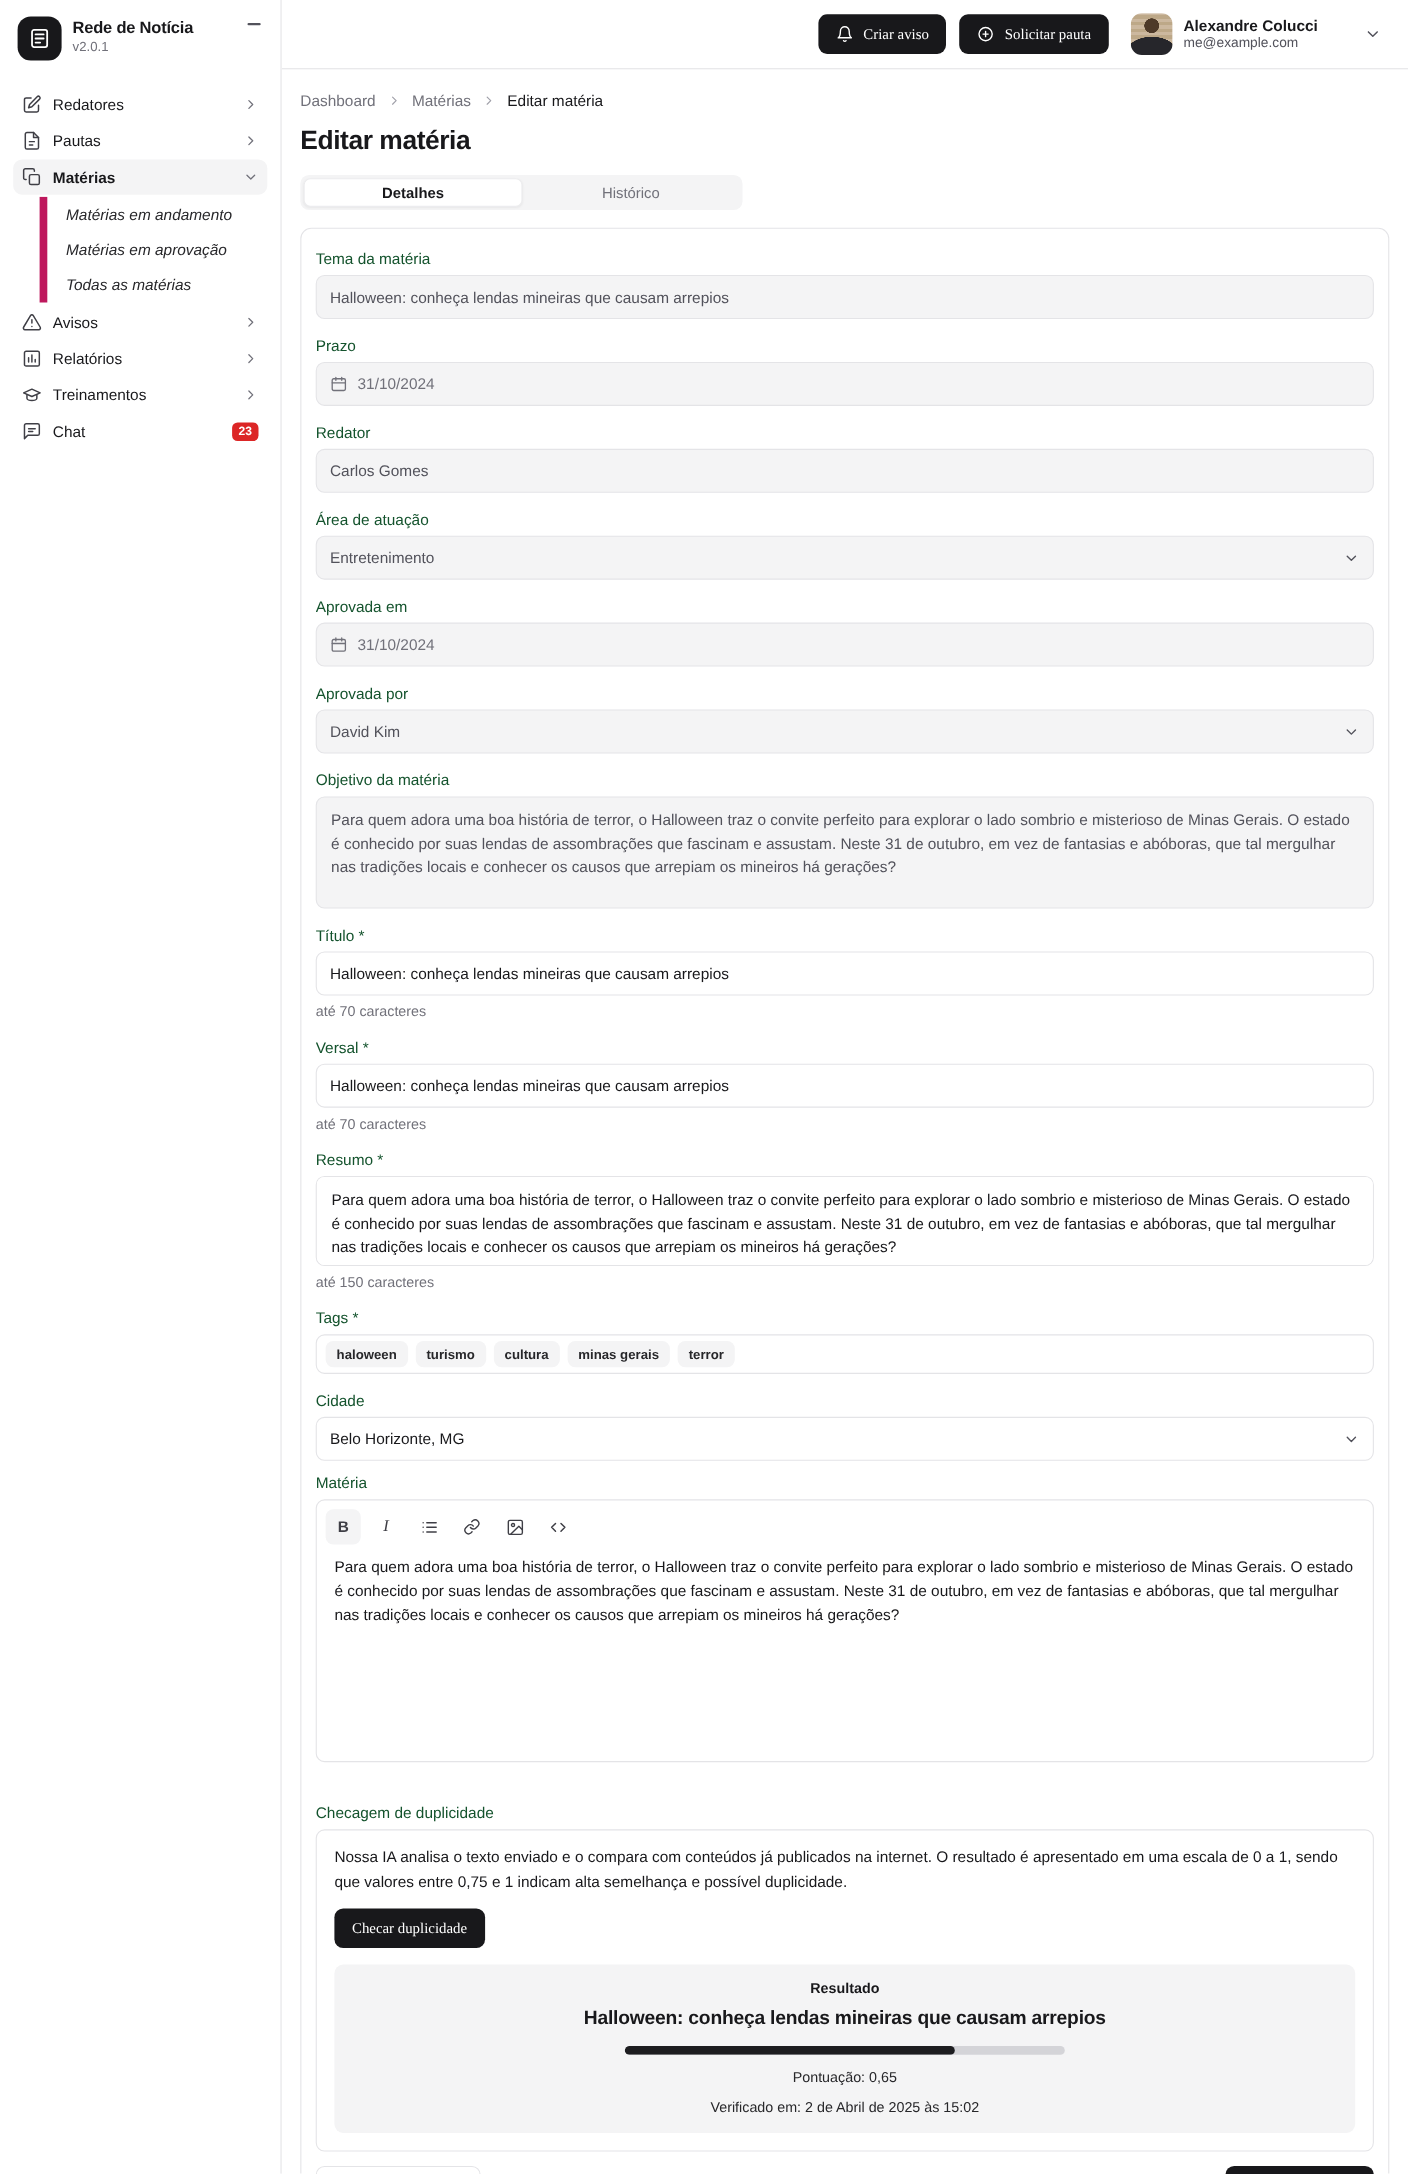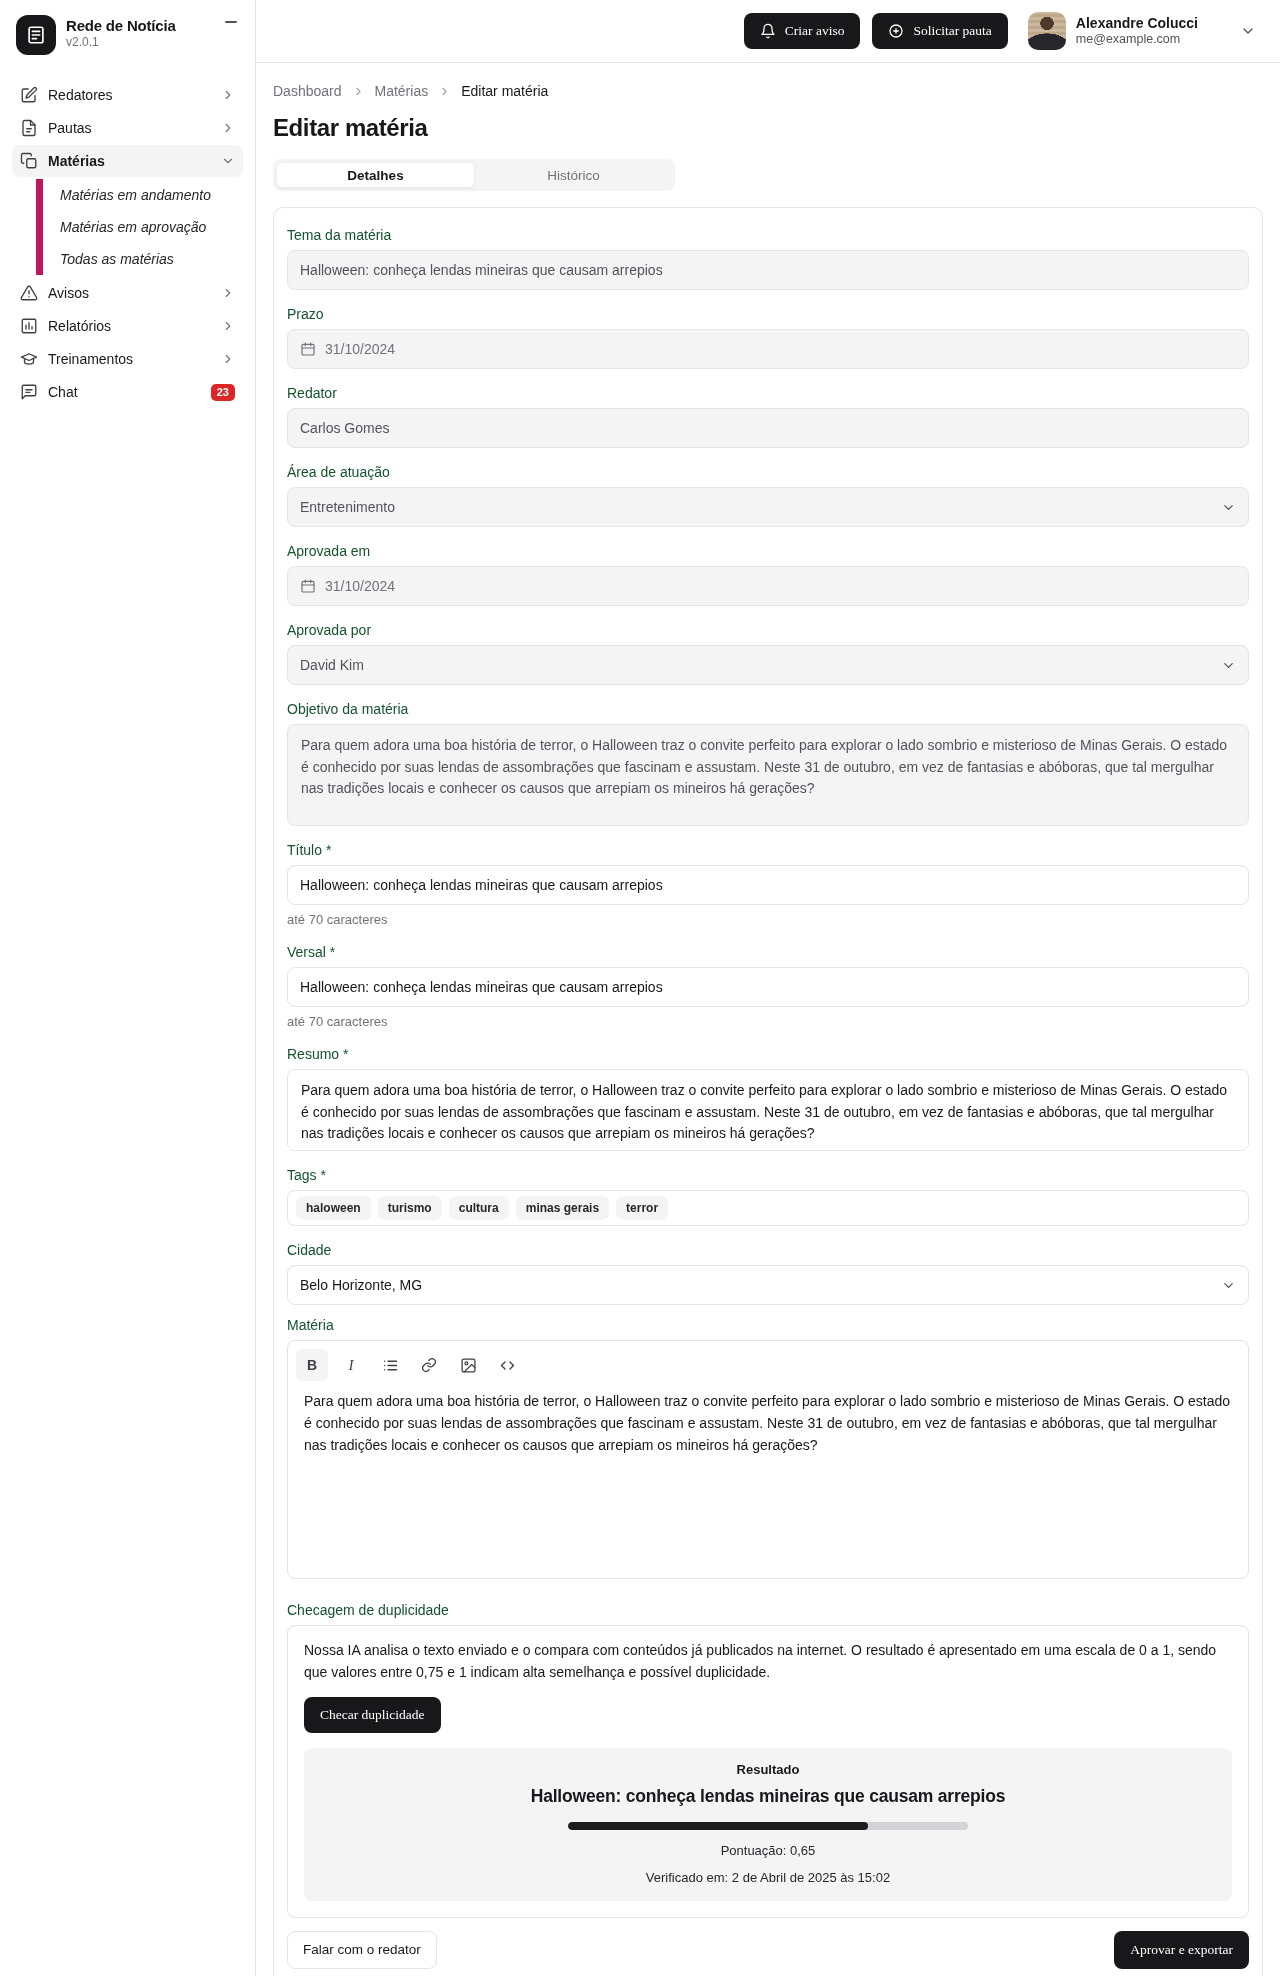--- a/index.html
+++ b/index.html
@@ -395,20 +395,21 @@
 
       <div class="field">
         <div class="label">Versal *</div>
         <input class="control" type="text" value="Halloween: conheça lendas mineiras que causam arrepios" style="">
         <div class="helper">até 70 caracteres</div>
       </div>
 
       <div class="field">
         <div class="label">Resumo *</div>
         <textarea class="control area tall" style="">Para quem adora uma boa história de terror, o Halloween traz o convite perfeito para explorar o lado sombrio e misterioso de Minas Gerais. O estado é conhecido por suas lendas de assombrações que fascinam e assustam. Neste 31 de outubro, em vez de fantasias e abóboras, que tal mergulhar nas tradições locais e conhecer os causos que arrepiam os mineiros há gerações?</textarea>
+        <div class="helper">até 150 caracteres</div>
       </div>
 
       <div class="field">
         <div class="label">Tags *</div>
         <div class="control chips-box">
           <span class="chip">haloween</span>
           <span class="chip">turismo</span>
           <span class="chip">cultura</span>
           <span class="chip">minas gerais</span>
           <span class="chip">terror</span>
@@ -420,21 +421,21 @@
         <div class="control">
           <span>Belo Horizonte, MG</span>
           <span class="chev">
             <svg width="15" height="15" viewBox="0 0 24 24" fill="none" stroke="currentColor" stroke-width="2" stroke-linecap="round" stroke-linejoin="round">
                 <path d="m6 9 6 6 6-6"></path>
               </svg>
           </span>
         </div>
       </div>
 
-      <div class="field" style="margin-bottom:22px;">
+      <div class="field" style="margin-bottom:37px;">
         <div class="label">Matéria</div>
         <div class="editor">
           <div class="toolbar">
             <div class="tbtn active">
               <span class="bold-g">B</span>
             </div>
             <div class="tbtn">
               <span class="italic-g">I</span>
             </div>
             <div class="tbtn">

